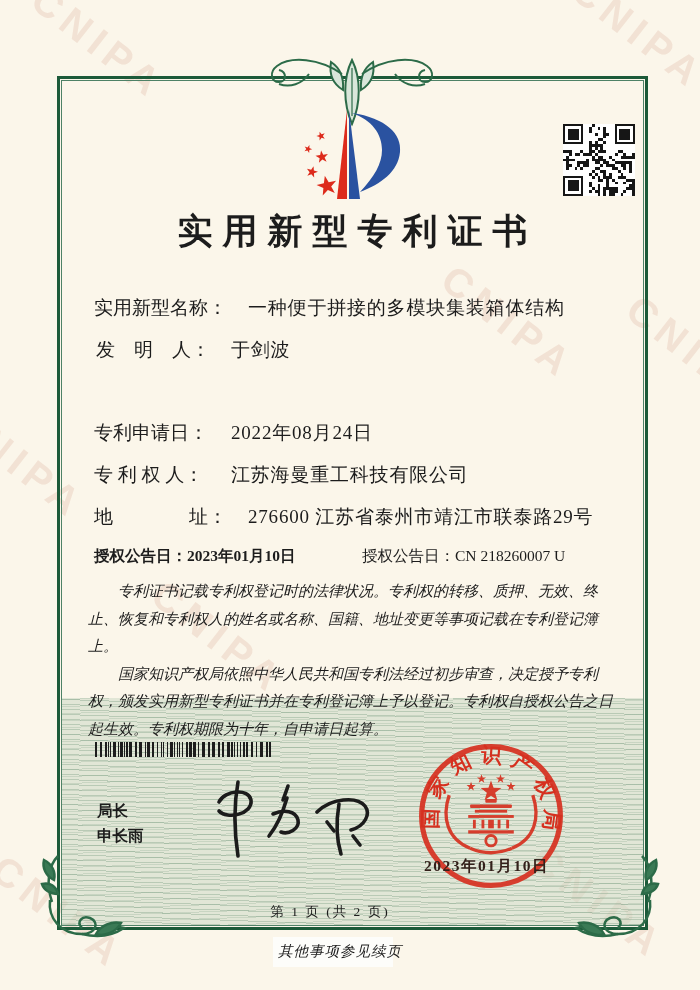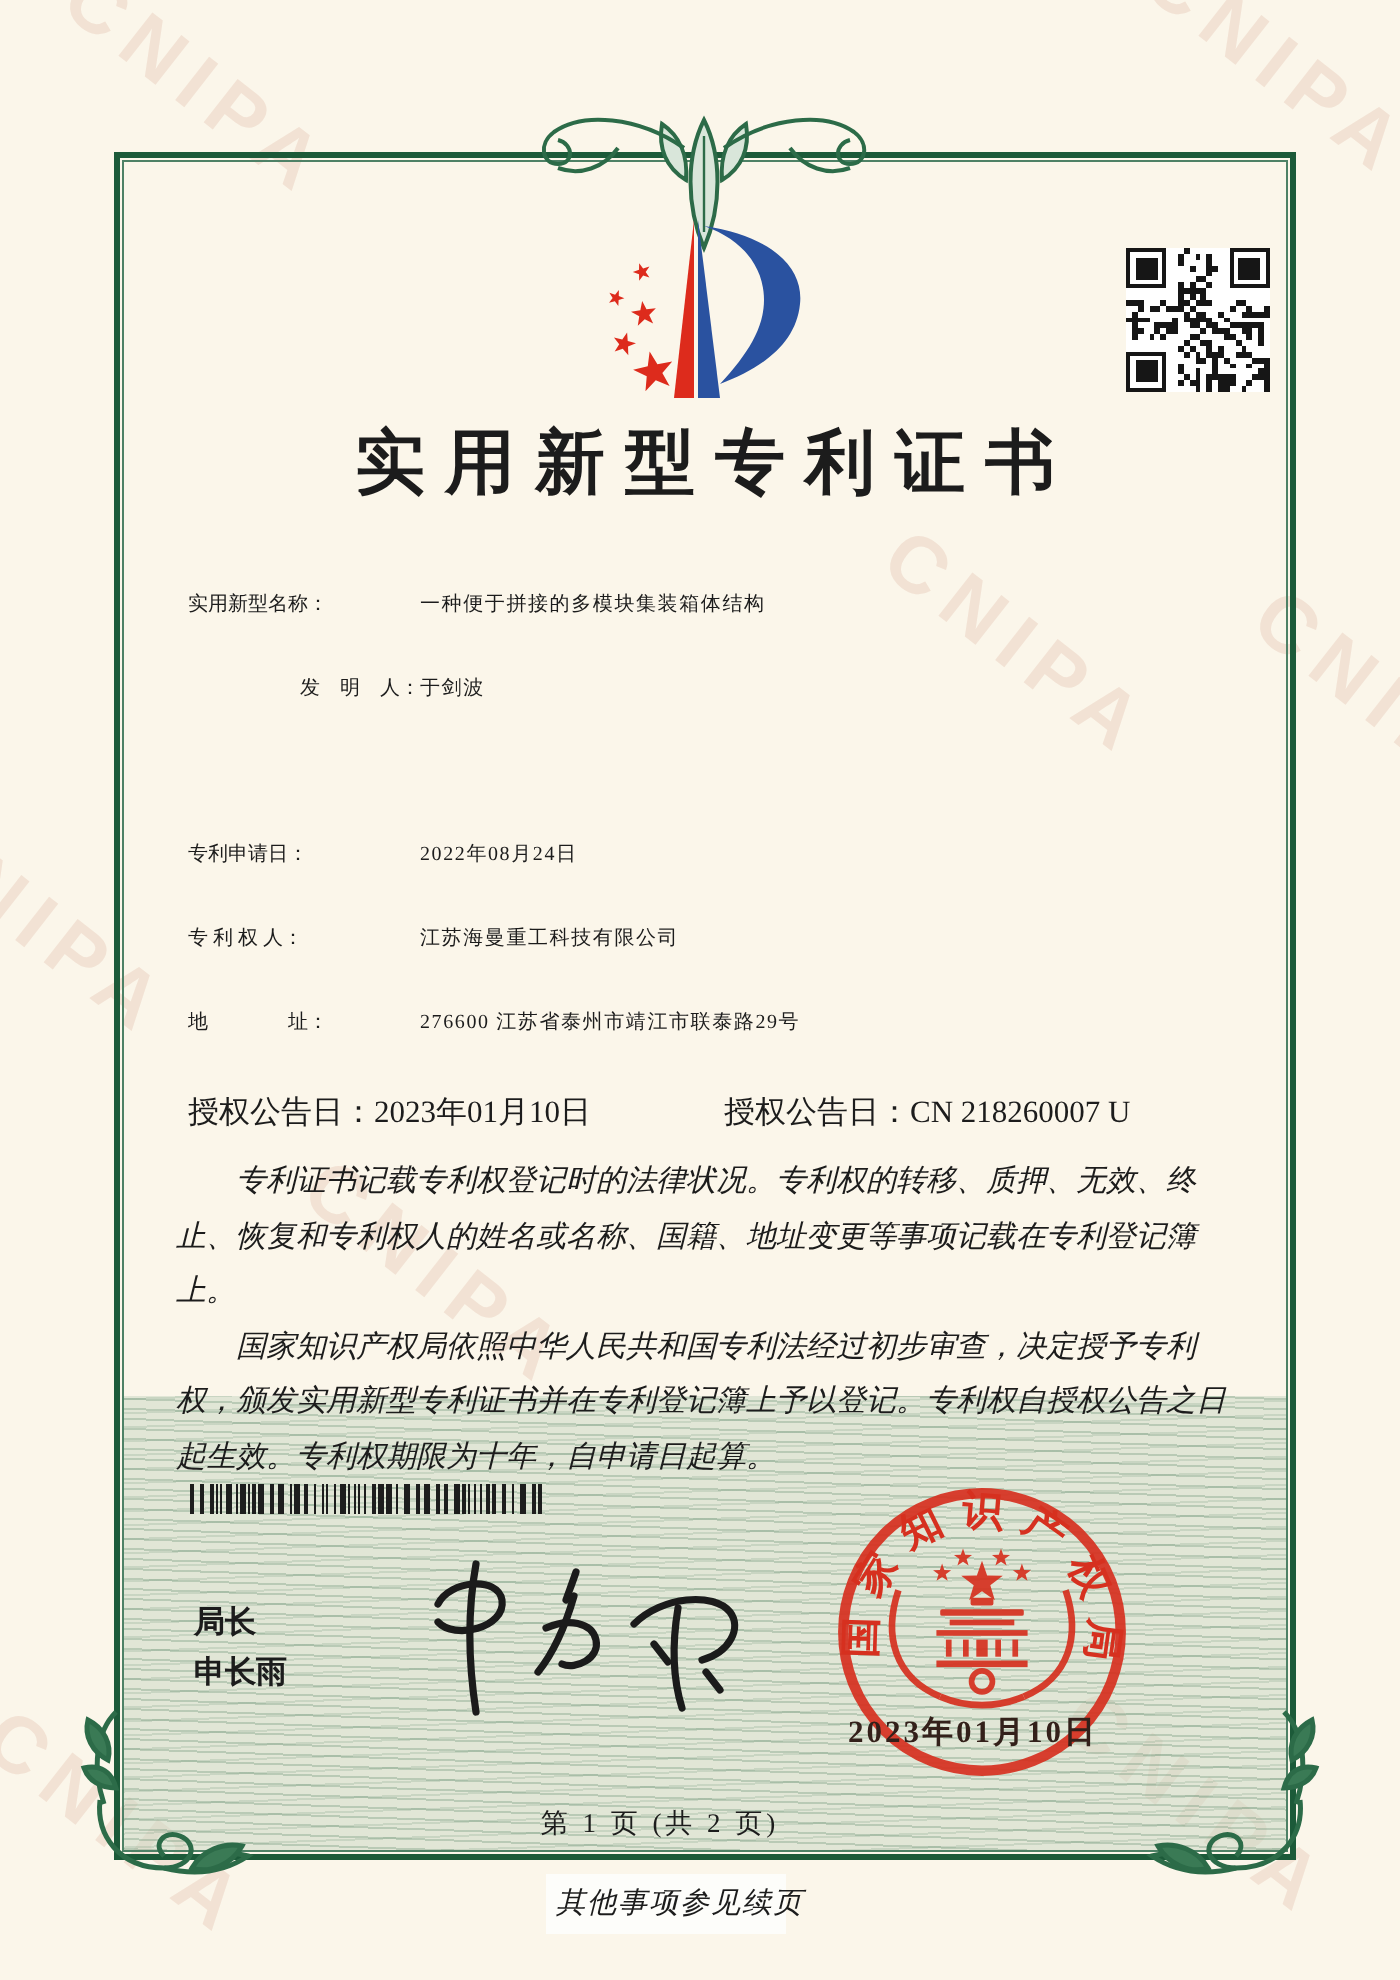--- a/index.html
+++ b/index.html
@@ -31,25 +31,25 @@
   .qr{position:absolute;left:563px;top:124px;width:72px;height:72px;background:#fff;z-index:3;}
   .qr .dots{position:absolute;inset:0;}
   .qr .dots i{position:absolute;width:2.9px;height:2.9px;background:#161616;}
   .qr .f{position:absolute;width:20.2px;height:20.2px;border:2.9px solid #161616;box-sizing:border-box;}
   .qr .f::after{content:"";position:absolute;inset:2.6px;background:#161616;}
   .qr .f.tl{left:0;top:0}.qr .f.tr{right:0;top:0}.qr .f.bl{left:0;bottom:0}
 
   .title{position:absolute;left:57px;top:208px;width:591px;margin:0;text-align:center;
          font-size:35px;font-weight:bold;letter-spacing:10px;padding-left:10px;box-sizing:border-box;z-index:3;}
 
-  .row{position:absolute;left:94px;width:520px;font-size:10px;display:flex;z-index:3;white-space:nowrap;}
+  .row{position:absolute;left:94px;width:520px;font-size:19px;display:flex;z-index:3;white-space:nowrap;gap:21px;}
   .row .lb{flex:0 0 116px;}
   .row .val{letter-spacing:0.8px;}
   .grant{position:absolute;left:94px;top:546px;width:530px;font-size:15.5px;display:flex;z-index:3;white-space:nowrap;}
-  .grant .pair1{flex:0 0 268px;}
+  .grant .pair1{flex:0 0 268px;font-weight:bold;}
 
   .paras{position:absolute;left:88px;top:578px;width:526px;z-index:3;}
   .paras p{margin:0;text-indent:2em;font-size:15px;line-height:27.5px;font-style:italic;
            font-family:"Liberation Serif","DejaVu Serif",serif;}
 
   .barcode{position:absolute;left:95px;top:742px;width:182px;height:15px;z-index:3;}
   .barcode i{position:absolute;top:0;height:100%;background:#1d1d1d;}
 
   .director-title{position:absolute;left:97px;top:801px;font-size:15.5px;font-weight:600;
                   font-family:"Liberation Sans","DejaVu Sans",sans-serif;z-index:3;}

